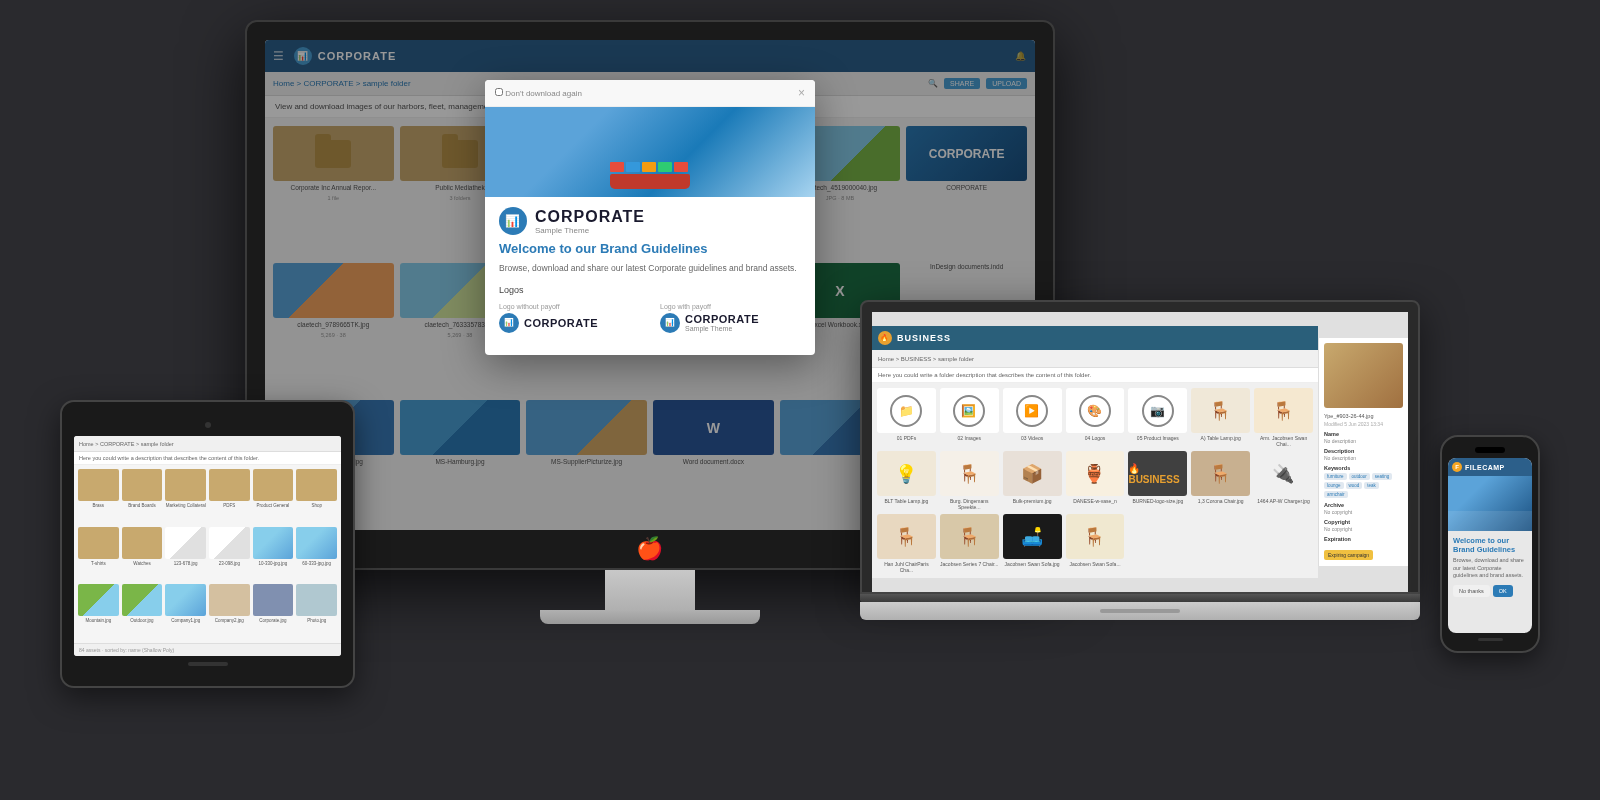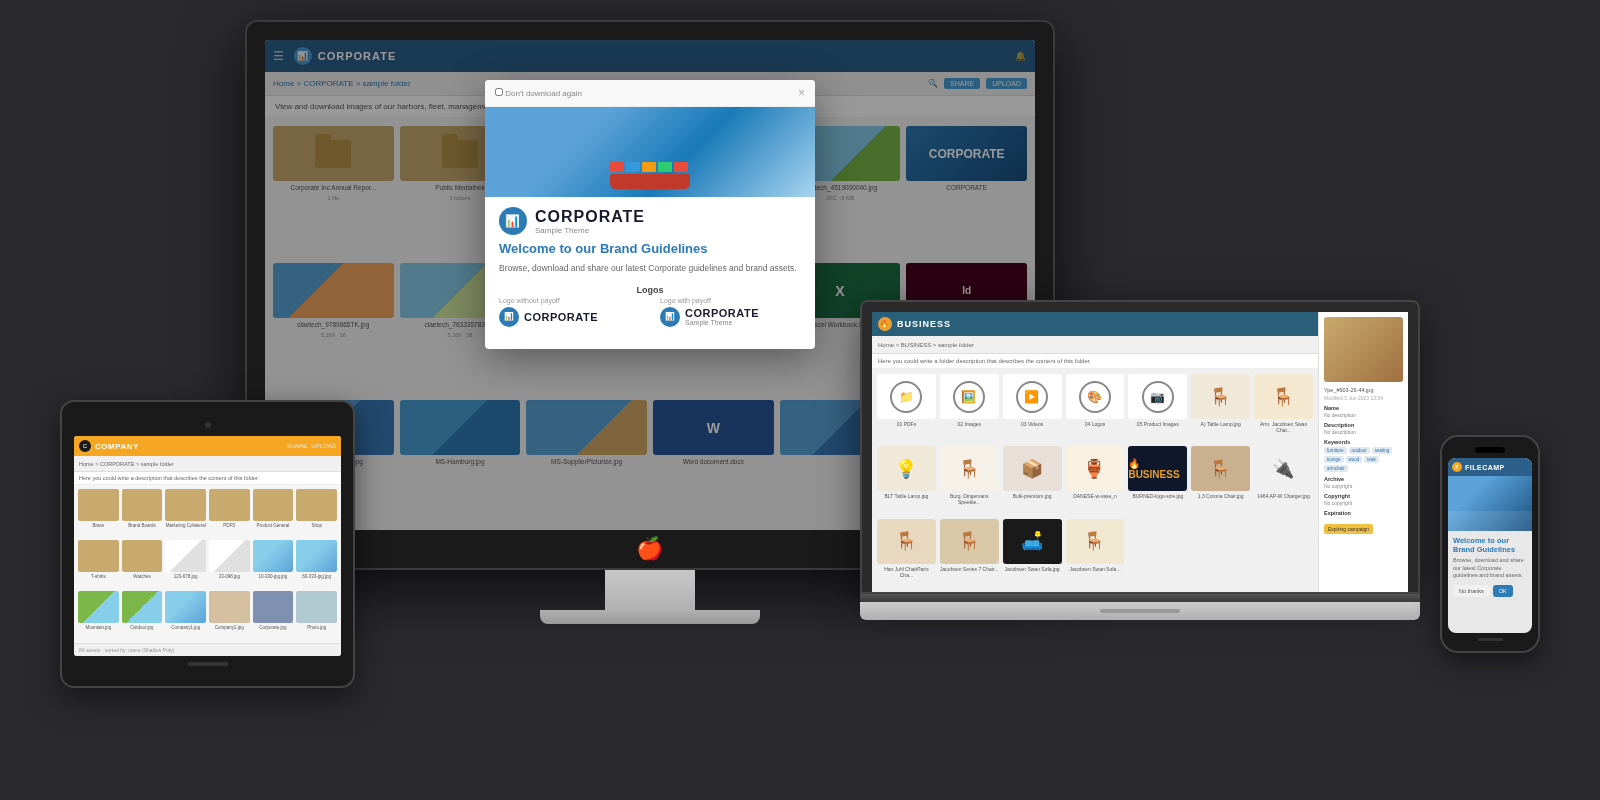--- a/index.html
+++ b/index.html
@@ -295,24 +295,23 @@
     }
     .modal-desc {
       font-size: 8.5px;
       color: #666;
       margin-bottom: 10px;
       line-height: 1.5;
     }
     .modal-logos-section {}
     .modal-logos-title {
       font-size: 9px;
-      font-weight: 700;
+      font-weight: 400;
       color: #444;
-      margin-bottom: 2px;
-      text-align: center;
+      margin-bottom: 8px;
     }
     .modal-logos-row {
       display: flex;
       gap: 20px;
       margin-bottom: 10px;
     }
     .modal-logo-variant {
       flex: 1;
     }
     .modal-logo-variant-label {
@@ -400,20 +399,21 @@
       height: 4px;
       background: #999;
       border-radius: 2px;
     }
 
     
     .business-ui {
       width: 100%;
       height: 100%;
       display: flex;
+      align-items: center;
     }
     .business-main {
       flex: 1;
       display: flex;
       flex-direction: column;
     }
     .business-header {
       background: #2a5f7a;
       height: 24px;
       display: flex;
@@ -853,23 +853,20 @@
               <div class="grid-thumb thumb-sea"></div>
               <div class="grid-label">A5 logo-spe...jpg</div>
             </div>
             <div class="grid-item">
               <div class="grid-thumb thumb-excel">
                 <span class="file-type-label" style="font-size:14px">X</span>
               </div>
               <div class="grid-label">Excel Workbook.xlsx</div>
             </div>
             <div class="grid-item">
-              <div class="grid-thumb thumb-indd">
-                <span class="file-type-label" style="font-size:10px">Id</span>
-              </div>
               <div class="grid-label">InDesign documents.indd</div>
             </div>
 
             <div class="grid-item">
               <div class="grid-thumb thumb-harbor"></div>
               <div class="grid-label">Logistx-FT20641.jpg</div>
             </div>
             <div class="grid-item">
               <div class="grid-thumb thumb-sea"></div>
               <div class="grid-label">MS-Hamburg.jpg</div>
@@ -1041,21 +1038,21 @@
                 </div>
                 <div class="biz-label">Bulk-premium.jpg</div>
               </div>
               <div class="biz-item">
                 <div class="biz-thumb" style="background:#f8f0e0">
                   <div class="biz-furniture">🏺</div>
                 </div>
                 <div class="biz-label">DANESE-w-vase_n</div>
               </div>
               <div class="biz-item">
-                <div class="biz-thumb" style="background:#0f172a; display:flex; align-items:center; justify-content:center;">
+                <div class="biz-thumb" style="background:#404040; display:flex; align-items:center; justify-content:center;">
                   <span style="color:#e8a030; font-size:10px; font-weight:700;">🔥 BUSINESS</span>
                 </div>
                 <div class="biz-label">BURNED-logo-size.jpg</div>
               </div>
 
               <div class="biz-item">
                 <div class="biz-thumb" style="background:#c8b090">
                   <div class="biz-furniture">🪑</div>
                 </div>
                 <div class="biz-label">1,3 Corona Chair.jpg</div>
@@ -1125,28 +1122,20 @@
     <div class="laptop-base">
       <div class="laptop-base-notch"></div>
     </div>
   </div>
 
   <div class="ipad-wrapper">
     <div class="ipad-outer">
       <div class="ipad-camera"></div>
       <div class="ipad-screen">
         <div class="company-ui">
-          <div class="company-header">
-            <div class="company-header-icon">C</div>
-            <span class="company-header-title">COMPANY</span>
-            <div style="margin-left:auto; display:flex; gap:4px;">
-              <span style="font-size:6px; color:rgba(255,255,255,0.7);">SHARE</span>
-              <span style="font-size:6px; color:rgba(255,255,255,0.7);">UPLOAD</span>
-            </div>
-          </div>
           <div class="company-toolbar">
             <span>Home &gt; CORPORATE &gt; sample folder</span>
           </div>
           <div class="company-desc">Here you could write a description that describes the content of this folder.</div>
           <div class="company-grid">
 
             <div class="co-item">
               <div class="co-thumb"></div>
               <div class="co-label">Brass</div>
             </div>

